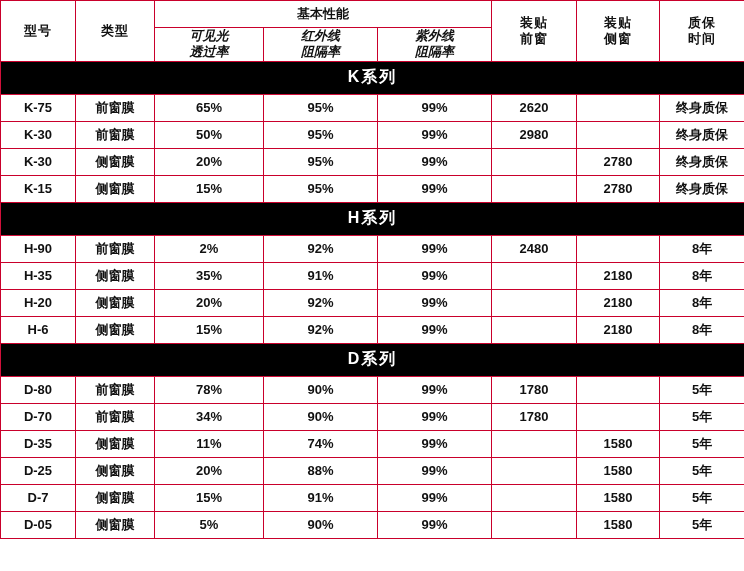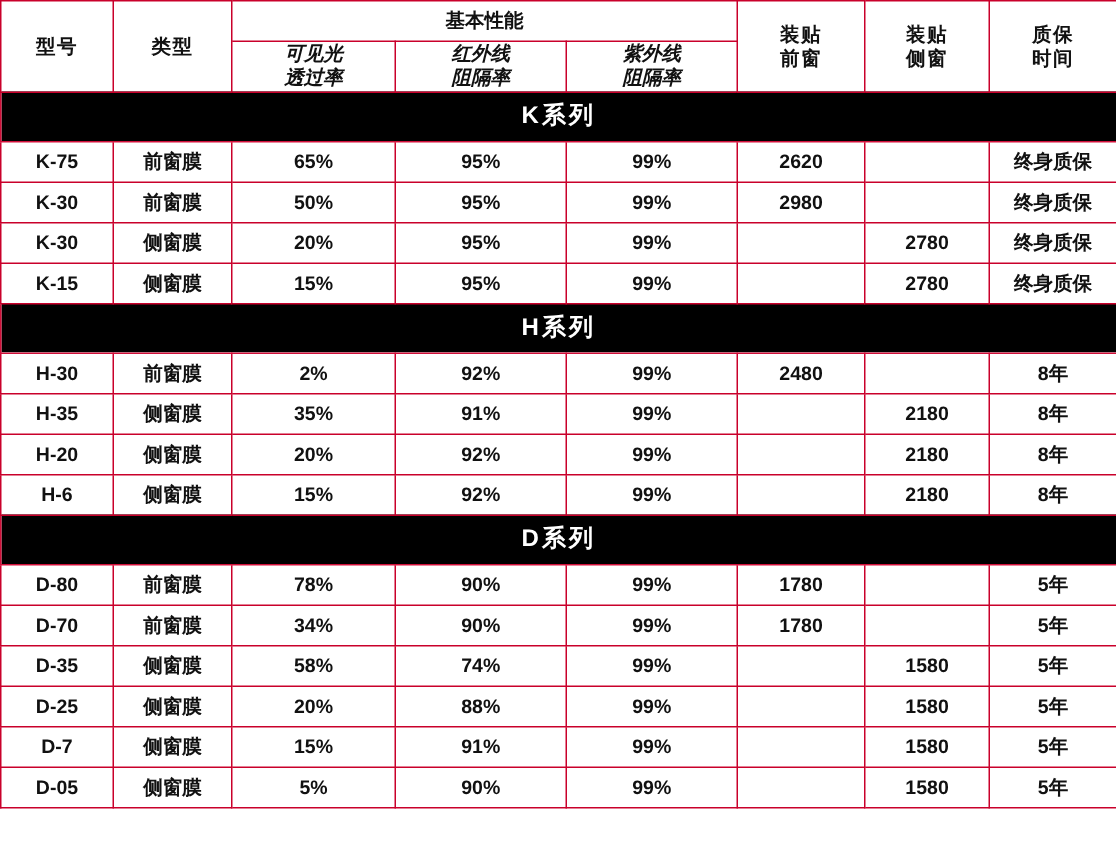--- a/index.html
+++ b/index.html
@@ -170,21 +170,21 @@
           <td>95%</td>
           <td>99%</td>
           <td class="empty"></td>
           <td>2780</td>
           <td>终身质保</td>
         </tr>
         <tr class="series-row">
           <td colspan="8">H系列</td>
         </tr>
         <tr>
-          <td>H-30</td>
+          <td>H-90</td>
           <td>前窗膜</td>
           <td>2%</td>
           <td>92%</td>
           <td>99%</td>
           <td>2480</td>
           <td class="empty"></td>
           <td>8年</td>
         </tr>
         <tr>
           <td>H-35</td>
@@ -235,21 +235,21 @@
           <td>34%</td>
           <td>90%</td>
           <td>99%</td>
           <td>1780</td>
           <td class="empty"></td>
           <td>5年</td>
         </tr>
         <tr>
           <td>D-35</td>
           <td>侧窗膜</td>
-          <td>58%</td>
+          <td>11%</td>
           <td>74%</td>
           <td>99%</td>
           <td class="empty"></td>
           <td>1580</td>
           <td>5年</td>
         </tr>
         <tr>
           <td>D-25</td>
           <td>侧窗膜</td>
           <td>20%</td>

